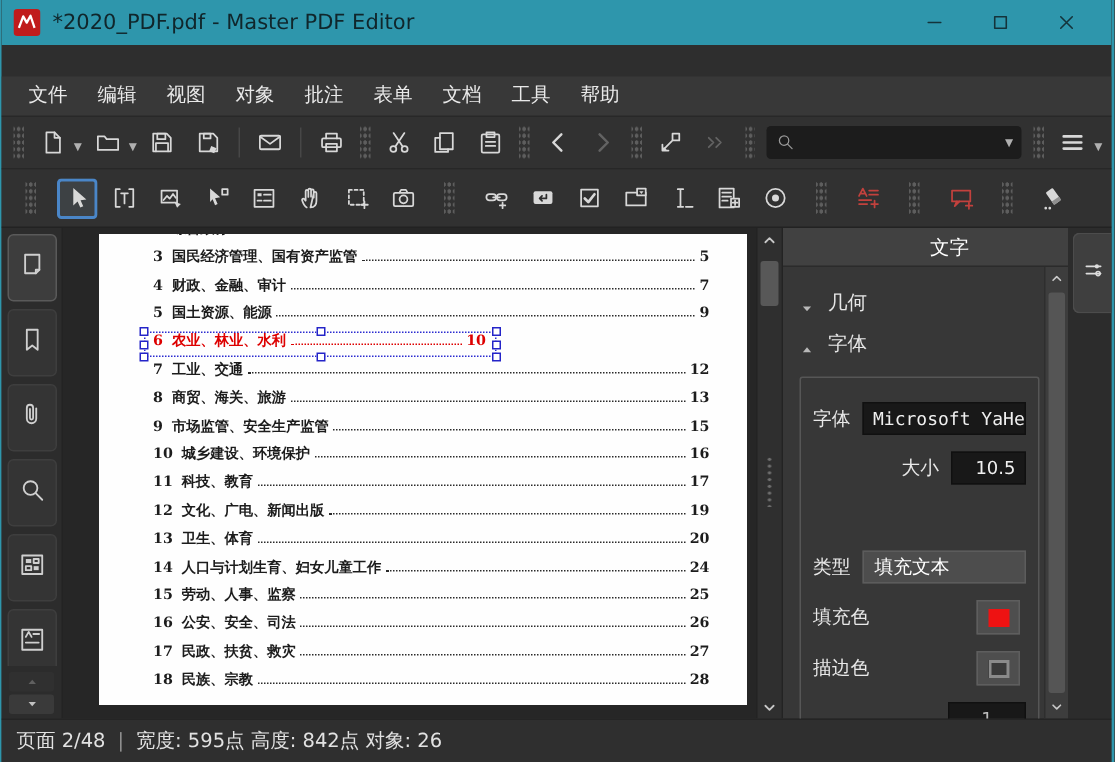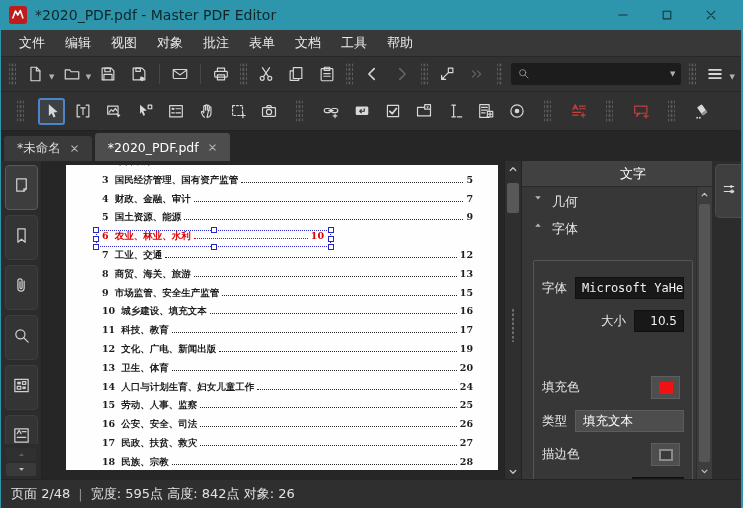--- a/index.html
+++ b/index.html
@@ -6,21 +6,21 @@
   .window{width:743px;height:508px;display:flex;flex-direction:column;box-sizing:border-box;
     font-family:"DejaVu Sans","Liberation Sans",sans-serif;background:#2e2e2e;
     border-left:1px solid #2e96ac;border-right:2px solid #2e96ac;overflow:hidden;position:relative;}
   
   .titlebar{height:30px;background:#2e96ac;display:flex;align-items:center;padding:0 8px;gap:8px;flex:0 0 auto;}
   .logo{width:18px;height:18px;flex:0 0 auto;}
   .title{font-size:14px;color:#10262b;white-space:nowrap;}
   .win-controls{margin-left:auto;display:flex;}
   .win-btn{width:44px;height:30px;display:flex;align-items:center;justify-content:center;color:#14333a;}
   
-  .menubar{height:26px;background:#383838;display:flex;align-items:center;padding:0 8px;border-bottom:1px solid #282828;flex:0 0 auto;}
+  .menubar{height:26px;background:#383838;display:flex;align-items:center;padding:0 8px;border-bottom:1px solid #282828;flex:0 0 auto;margin-top:21px;}
   .menu-item{padding:0 10px;font-size:13px;color:#e9e9e9;line-height:26px;cursor:default;}
   
   .toolbar{background:#313131;display:flex;align-items:center;flex:0 0 auto;padding:0 4px;}
   .tb-main{height:34px;border-bottom:1px solid #272727;}
   .tb-tools{height:38px;border-bottom:1px solid #222;}
   .tb-btn{width:27px;height:27px;margin:0 2px;display:flex;align-items:center;justify-content:center;color:#d8d8d8;border-radius:3px;position:relative;}
   .tb-btn.active{background:#3d4144;box-shadow:0 0 0 2px #4a86c8 inset;}
   .tb-btn.disabled{opacity:.3;}
   .tb-btn.red{color:#c2413d;}
   .dd{color:#b0b0b0;font-size:8px;margin:6px 2px 0 -1px;}
@@ -59,21 +59,21 @@
   
   .vscroll{width:16px;background:#2f2f2f;border-left:1px solid #232323;display:flex;flex-direction:column;align-items:center;flex:0 0 auto;}
   .scroll-btn{height:15px;width:16px;display:flex;align-items:center;justify-content:center;color:#c8c8c8;flex:0 0 auto;}
   .scroll-track{flex:1;width:100%;position:relative;}
   .scroll-thumb{position:absolute;top:7px;left:2px;width:12px;height:30px;background:#585858;border-radius:2px;}
   .track-grip{position:absolute;top:46%;left:6px;width:4px;height:34px;background-image:radial-gradient(#6e6e6e 1px,transparent 1.2px);background-size:4px 4.5px;}
   
   .panel{width:190px;background:#373737;border-left:1px solid #232323;display:flex;flex-direction:column;flex:0 0 auto;}
   .panel-header{height:25px;background:#414141;border-bottom:1px solid #2b2b2b;color:#fff;font-size:13px;display:flex;align-items:center;justify-content:center;flex:0 0 auto;padding-left:32px;}
   .panel-body{flex:1;position:relative;overflow:hidden;padding:6px 16px 0 0;}
-  .section-row{display:flex;align-items:flex-start;gap:9px;height:27px;padding-left:11px;color:#e6e6e6;font-size:13px;}
+  .section-row{display:flex;align-items:flex-end;gap:9px;height:27px;padding-left:11px;color:#e6e6e6;font-size:13px;}
   .caret{display:flex;color:#b8b8b8;}
   .group-box{margin:13px 3px 0 11px;border:1px solid #565656;border-radius:2px;padding:16px 8px 10px;display:flex;flex-direction:column;gap:11px;height:340px;box-sizing:border-box;}
   .f-row{display:flex;align-items:center;gap:8px;font-size:12.5px;color:#e8e8e8;min-height:22px;}
   .f-row.right{justify-content:flex-end;}
   .f-label{white-space:nowrap;}
   .f-input{background:#181818;border:1px solid #101010;color:#f0f0f0;height:22px;display:flex;align-items:center;padding:0 6px;font-size:12px;box-sizing:border-box;}
   .f-input.family{flex:1;font-family:"DejaVu Sans Mono","Liberation Mono",monospace;white-space:nowrap;overflow:hidden;}
   .f-input.size{width:50px;justify-content:flex-end;}
   .f-input.width{width:52px;margin-left:auto;justify-content:center;color:#bdbdbd;}
   .f-select{flex:1;background:#4d4d4d;border:1px solid #5c5c5c;height:22px;display:flex;align-items:center;padding:0 7px;font-size:12.5px;color:#fff;box-sizing:border-box;}
@@ -355,38 +355,20 @@
       <div class="tb-btn">
         <svg viewBox="0 0 20 20" width="18" height="18" fill="none" stroke="currentColor" stroke-width="1.3" stroke-linecap="round" stroke-linejoin="round">
           <g transform="rotate(-35 10 10)">
             <rect x="6.8" y="3" width="6.4" height="11" rx="1" fill="currentColor" stroke="none"></rect>
             <rect x="6.8" y="11" width="6.4" height="3" fill="#8f8f8f" stroke="none"></rect>
           </g>
           <path d="M3.5 17.5h.01M6.5 17.5h.01" stroke-width="2"></path>
         </svg>
       </div>
     </div>
-  <div class="tabbar" id="tabbar">
-      <div class="tab">
-        <span class="">*未命名</span>
-        <span class="tab-close">
-          <svg viewBox="0 0 20 20" width="9" height="9" fill="none" stroke="currentColor" stroke-width="1.3" stroke-linecap="round" stroke-linejoin="round">
-            <path d="M4 4l12 12M16 4L4 16" stroke-width="2.6"></path>
-          </svg>
-        </span>
-      </div>
-      <div class="tab active">
-        <span class="">*2020_PDF.pdf</span>
-        <span class="tab-close">
-          <svg viewBox="0 0 20 20" width="9" height="9" fill="none" stroke="currentColor" stroke-width="1.3" stroke-linecap="round" stroke-linejoin="round">
-            <path d="M4 4l12 12M16 4L4 16" stroke-width="2.6"></path>
-          </svg>
-        </span>
-      </div>
-    </div>
 
   <div class="content">
 
     <div class="sidebar">
       <div class="side-btns" id="sidebar-btns">
           <div class="side-btn active">
             <span><svg viewBox="0 0 20 20" width="19" height="19" fill="none" stroke="currentColor" stroke-width="1.3" stroke-linecap="round" stroke-linejoin="round">
                 <path d="M5 3h10v10.5L12.5 16H5z"></path>
                 <path d="M12.5 16v-2.5H15"></path>
               </svg></span>
@@ -492,21 +474,21 @@
               <span class="toc-page">13</span>
             </div>
             <div class="toc-row">
               <span class="toc-num">9</span>
               <span class="toc-text">市场监管、安全生产监管</span>
               <span class="leader"></span>
               <span class="toc-page">15</span>
             </div>
             <div class="toc-row">
               <span class="toc-num">10</span>
-              <span class="toc-text">城乡建设、填充文本</span>
+              <span class="toc-text">城乡建设、环境保护</span>
               <span class="leader"></span>
               <span class="toc-page">16</span>
             </div>
             <div class="toc-row">
               <span class="toc-num">11</span>
               <span class="toc-text">科技、教育</span>
               <span class="leader"></span>
               <span class="toc-page">17</span>
             </div>
             <div class="toc-row">
@@ -595,28 +577,28 @@
           <div class="f-row">
             <span class="f-label">字体</span>
             <div class="f-input family">Microsoft YaHei</div>
           </div>
           <div class="f-row right">
             <span class="f-label">大小</span>
             <div class="f-input size">10.5</div>
           </div>
           <div class="gap"></div>
           <div class="f-row">
+            <span class="f-label">类型</span>
+            <div class="f-select">填充文本</div>
+          </div>
+          <div class="f-row">
             <span class="f-label">填充色</span>
             <div class="swatch">
                 <div class="sw-inner" style="background: rgb(238, 18, 18);"></div>
               </div>
-          </div>
-          <div class="f-row">
-            <span class="f-label">类型</span>
-            <div class="f-select">填充文本</div>
           </div>
           <div class="f-row">
             <span class="f-label">描边色</span>
             <div class="swatch">
                 <div class="sw-inner stroke" style="background: rgb(58, 58, 58);"></div>
               </div>
           </div>
           <div class="f-row">
 
             <div class="f-input width">1</div>

